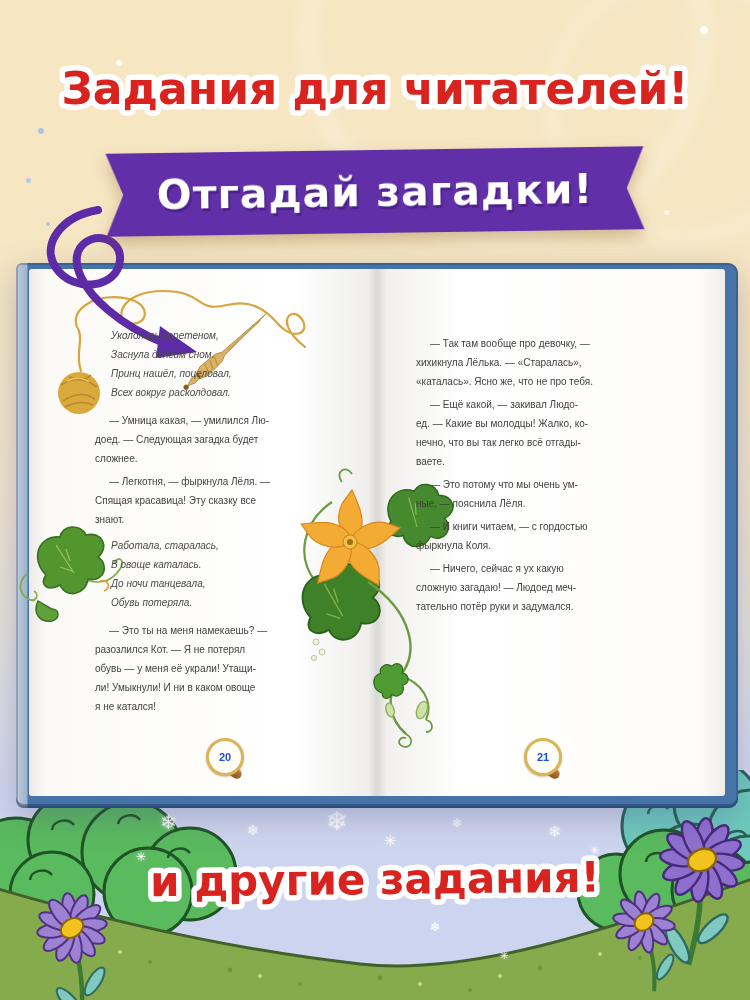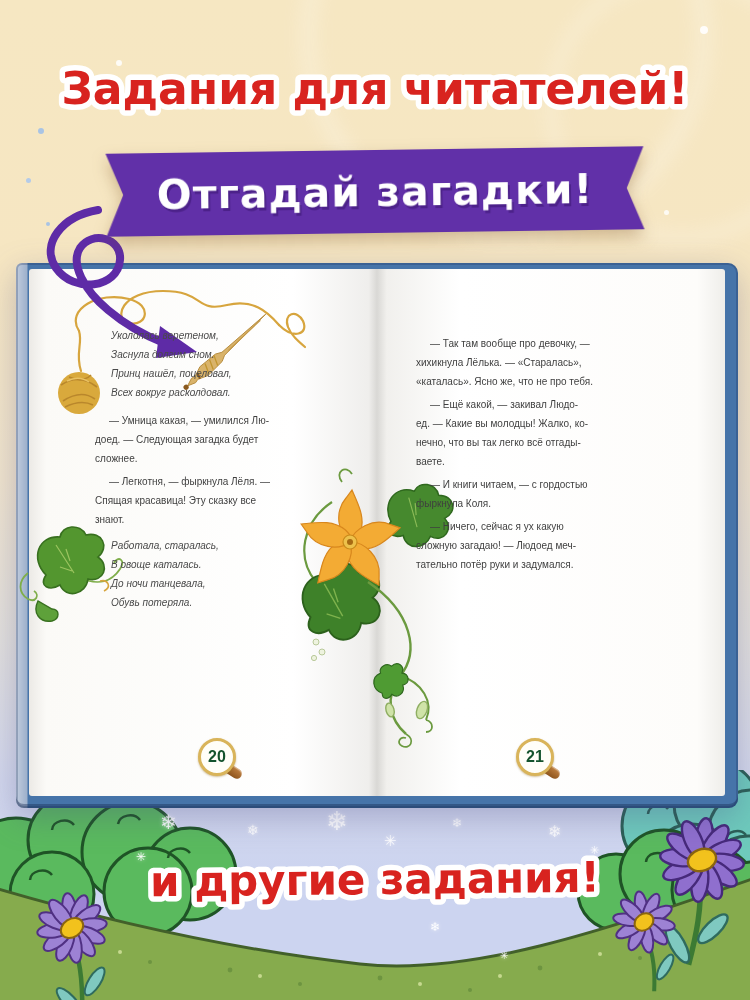--- a/index.html
+++ b/index.html
@@ -54,24 +54,24 @@
   .page-col { position:absolute; color:#3f3f3f; font-size:10px; line-height:19px; }
   .page-col p { margin:4px 0 4px 0; white-space:pre; }
   .page-col .para   { text-indent:14px; }
   .page-col .riddle { margin:7px 0 9px 16px; font-style:italic; color:#4a4a4a; }
   .left-col  { left:95px;  top:326px; width:250px; }
   .right-col { left:416px; top:330px; width:258px; }
 
   
   .pagemark { width:58px; height:46px; }
   .pagemark .lens {
-    position:absolute; left:8px; top:0; width:32px; height:32px; border-radius:50%;
+    position:absolute; left:16px; top:0; width:32px; height:32px; border-radius:50%;
     border:3px solid #d9b45a; background:#fffef8;
     display:flex; align-items:center; justify-content:center;
-    font-size:16px; font-weight:bold; color:#14532d;
+    font-size:11px; font-weight:bold; color:#1d4ed8;
     box-shadow:0 1px 2px rgba(150,110,30,0.45); z-index:2;
   }
   .pagemark .handle {
     position:absolute; left:29px; top:27px; width:24px; height:10px;
     background:linear-gradient(180deg,#c08040,#8f561f); border-radius:6px;
     transform:rotate(33deg); box-shadow:inset 0 1px 1px rgba(255,255,255,0.45);
   }
 
   .snow { position:absolute; color:rgba(255,255,255,0.92); text-shadow:0 0 4px rgba(255,255,255,0.7); }
 </style>
@@ -315,30 +315,37 @@
     <p class="para">— Умница какая, — умилился Лю-
 доед. — Следующая загадка будет
 сложнее.</p>
     <p class="para">— Легкотня, — фыркнула Лёля. —
 Спящая красавица! Эту сказку все
 знают.</p>
     <p class="riddle">Работала, старалась,
 В овоще каталась.
 До ночи танцевала,
 Обувь потеряла.</p>
+    <p class="para">— Это ты на меня намекаешь? —
+разозлился Кот. — Я не потерял
+обувь — у меня её украли! Утащи-
+ли! Умыкнули! И ни в каком овоще
+я не катался!</p>
   </div>
 
   <div class="abs page-col right-col">
     <p class="para">— Так там вообще про девочку, —
 хихикнула Лёлька. — «Старалась»,
 «каталась». Ясно же, что не про тебя.</p>
     <p class="para">— Ещё какой, — закивал Людо-
 ед. — Какие вы молодцы! Жалко, ко-
 нечно, что вы так легко всё отгады-
 ваете.</p>
+    <p class="para">— Это потому что мы очень ум-
+ные, — пояснила Лёля.</p>
     <p class="para">— И книги читаем, — с гордостью
 фыркнула Коля.</p>
     <p class="para">— Ничего, сейчас я ух какую
 сложную загадаю! — Людоед меч-
 тательно потёр руки и задумался.</p>
   </div>
 
   <div class="abs pagemark" style="left:190px; top:738px;">
     <div class="handle"></div>
     <div class="lens">20</div>

